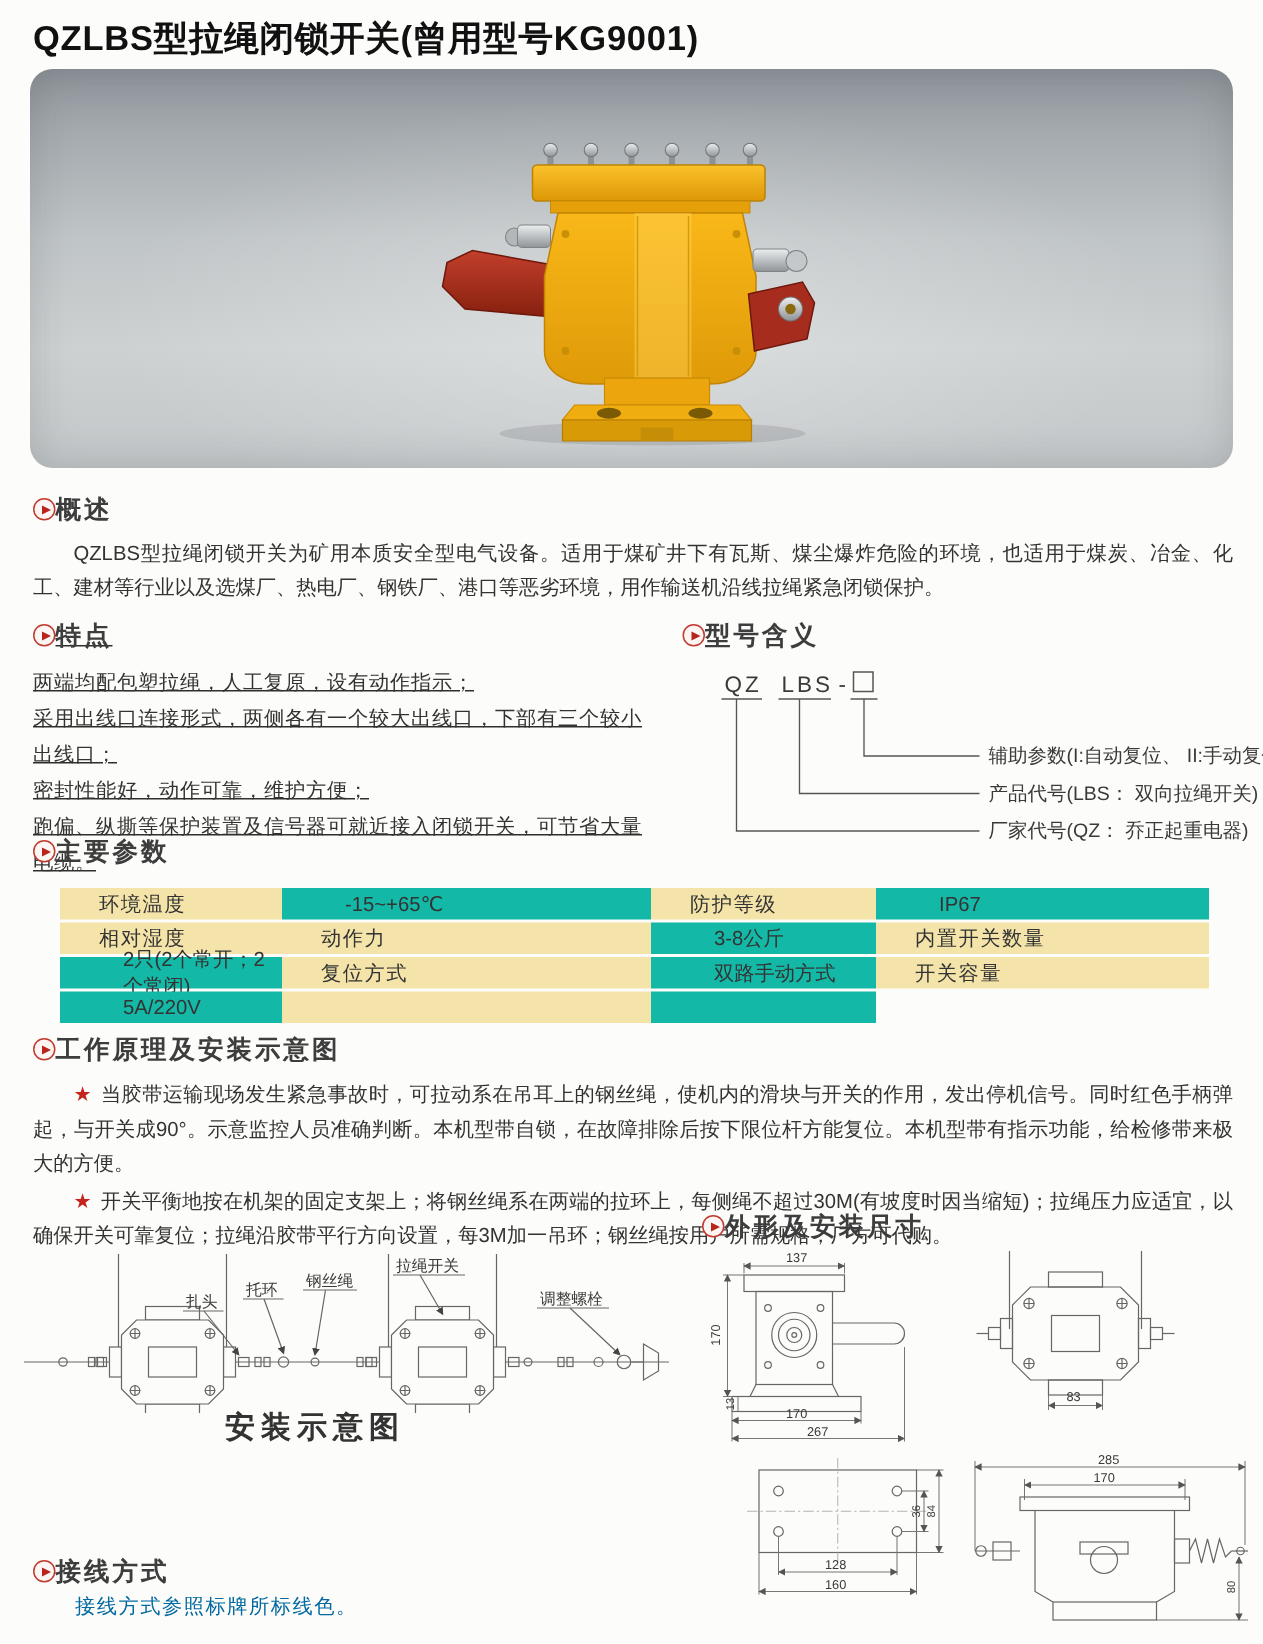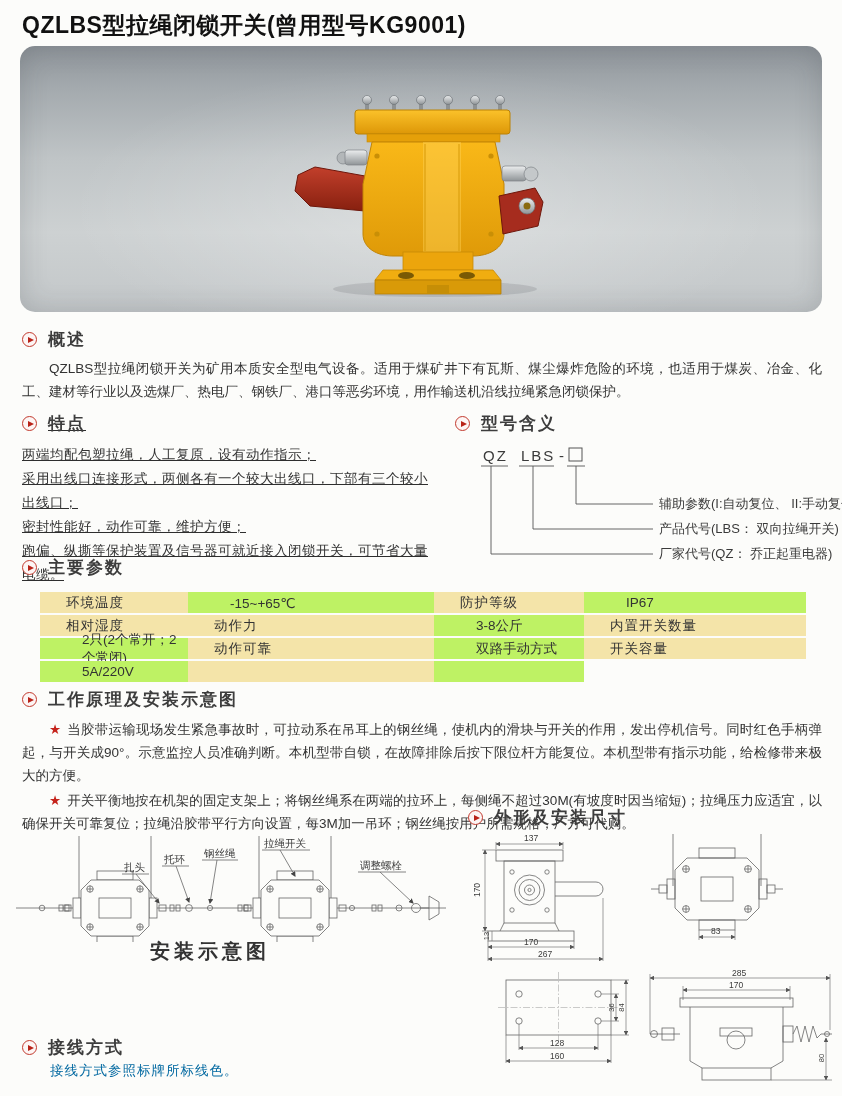--- a/index.html
+++ b/index.html
@@ -16,21 +16,21 @@
   .photo{
     position:absolute;left:20px;top:46px;width:802px;height:266px;
     border-radius:15px;
     background:
       radial-gradient(ellipse at 50% 62%, rgba(255,255,255,.30), rgba(255,255,255,0) 62%),
       linear-gradient(180deg,#8f959b 0%,#a4aaae 16%,#bfc4c6 42%,#cdd1d2 70%,#c3c7c9 100%);
     box-shadow:inset 0 0 28px rgba(40,45,50,.18);
   }
   .device-svg{position:absolute;left:255px;top:38px;}
   .section{position:absolute;}
-  .sec-head{display:flex;align-items:center;gap:11px;}
+  .sec-head{display:flex;align-items:center;gap:0;}
   .sec-icon{
     width:13px;height:13px;border:1.6px solid #c23a2e;border-radius:50%;
     display:inline-flex;align-items:center;justify-content:center;flex:0 0 auto;
     background:#fdf5f4;
   }
   .sec-icon .tri{
     width:0;height:0;border-left:6px solid #b92318;
     border-top:3.5px solid transparent;border-bottom:3.5px solid transparent;
     margin-left:2px;
   }
@@ -43,21 +43,21 @@
   .features-list div{font-size:13.5px;line-height:1.78;color:#333;letter-spacing:.5px;}
   .param-table{
     margin-top:13px;margin-left:18px;
     display:grid;grid-template-columns:148px 246px 150px 222px;
     row-gap:2px;
   }
   .param-table .cell{
     height:21px;display:flex;align-items:center;font-size:13.5px;color:#333;
   }
   .param-table .lab{background:#f4e4a9;padding-left:26px;letter-spacing:1px;}
-  .param-table .val{background:#bef264;padding-left:42px;}
+  .param-table .val{background:#14b8a6;padding-left:42px;}
   .principle-par{margin-top:7px;text-indent:2em;}
   .star{color:#c5231b;margin-right:6px;font-style:normal;}
   .install-caption{
     position:absolute;left:150px;top:938px;
     font-size:20px;font-weight:bold;letter-spacing:4px;color:#333;
   }
   .wiring-body{margin-top:3px;margin-left:28px;font-size:13.5px;color:#0369a1;letter-spacing:1px;}
   svg text{font-family:"Liberation Sans","DejaVu Sans",sans-serif;fill:#3a3a3a;}
   .lineart{stroke:#666;stroke-width:.8;fill:none;}
   .dimline{stroke:#777;stroke-width:.7;fill:none;}
@@ -216,21 +216,21 @@
       <div class="cell val">-15~+65℃</div>
       <div class="cell lab">防护等级</div>
       <div class="cell val">IP67</div>
 
       <div class="cell lab">相对湿度</div>
       <div class="cell lab">动作力</div>
       <div class="cell val">3-8公斤</div>
 
       <div class="cell lab">内置开关数量</div>
       <div class="cell val">2只(2个常开；2个常闭)</div>
-      <div class="cell lab">动作可靠</div>
+      <div class="cell lab">复位方式</div>
       <div class="cell val">双路手动方式</div>
 
       <div class="cell lab">开关容量</div>
       <div class="cell val">5A/220V</div>
       <div class="cell lab"></div>
       <div class="cell val"></div>
     </div>
   </div>
 
   <div class="section" style="left:22px;top:688px;width:800px;">

